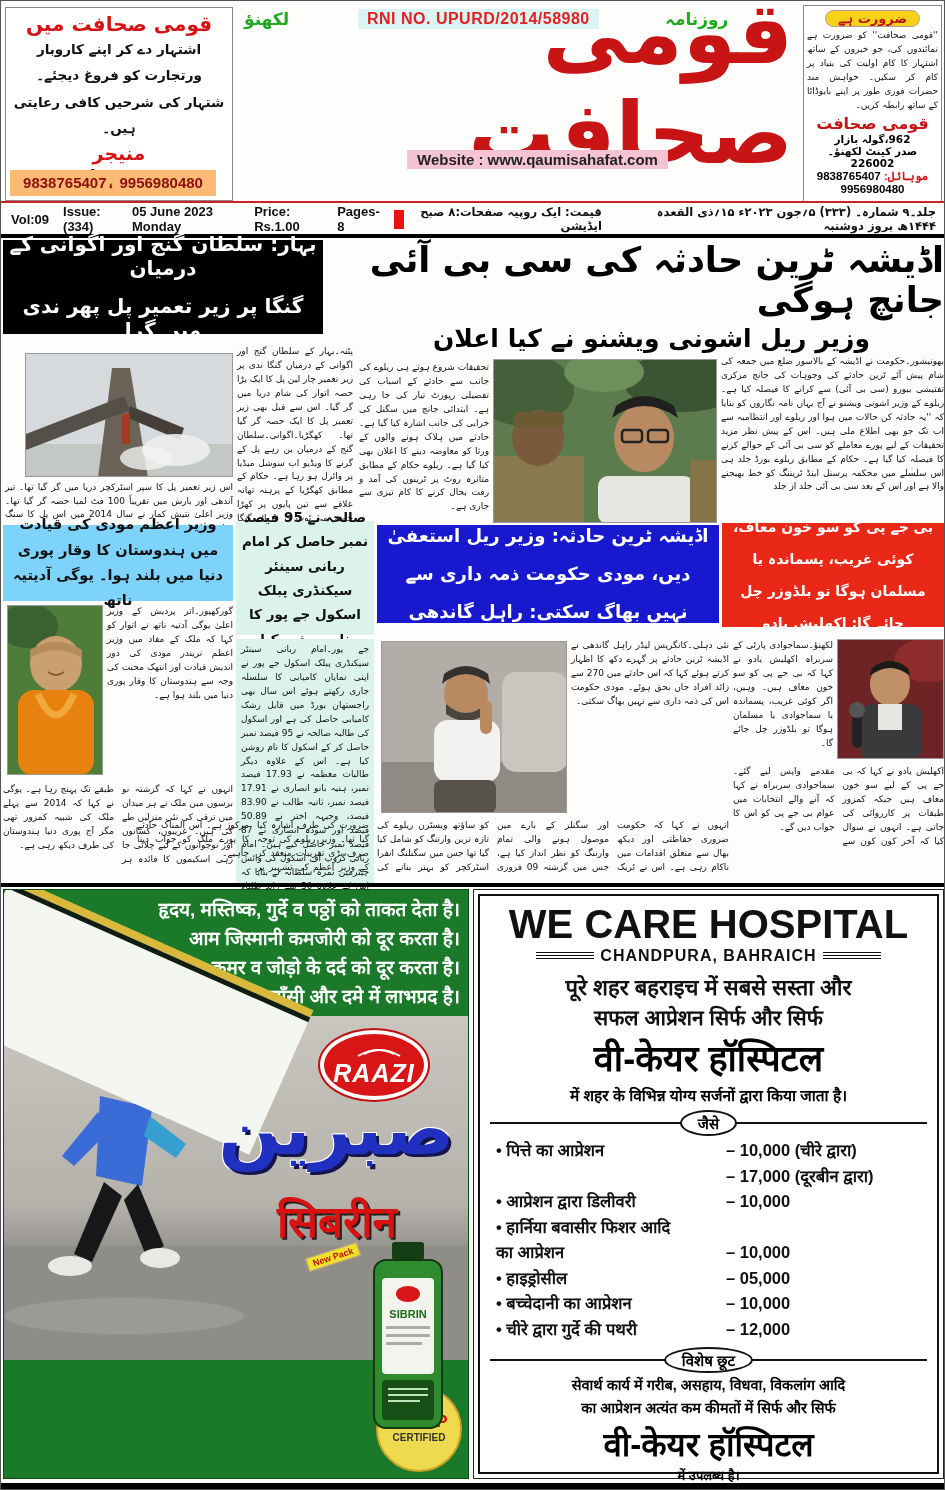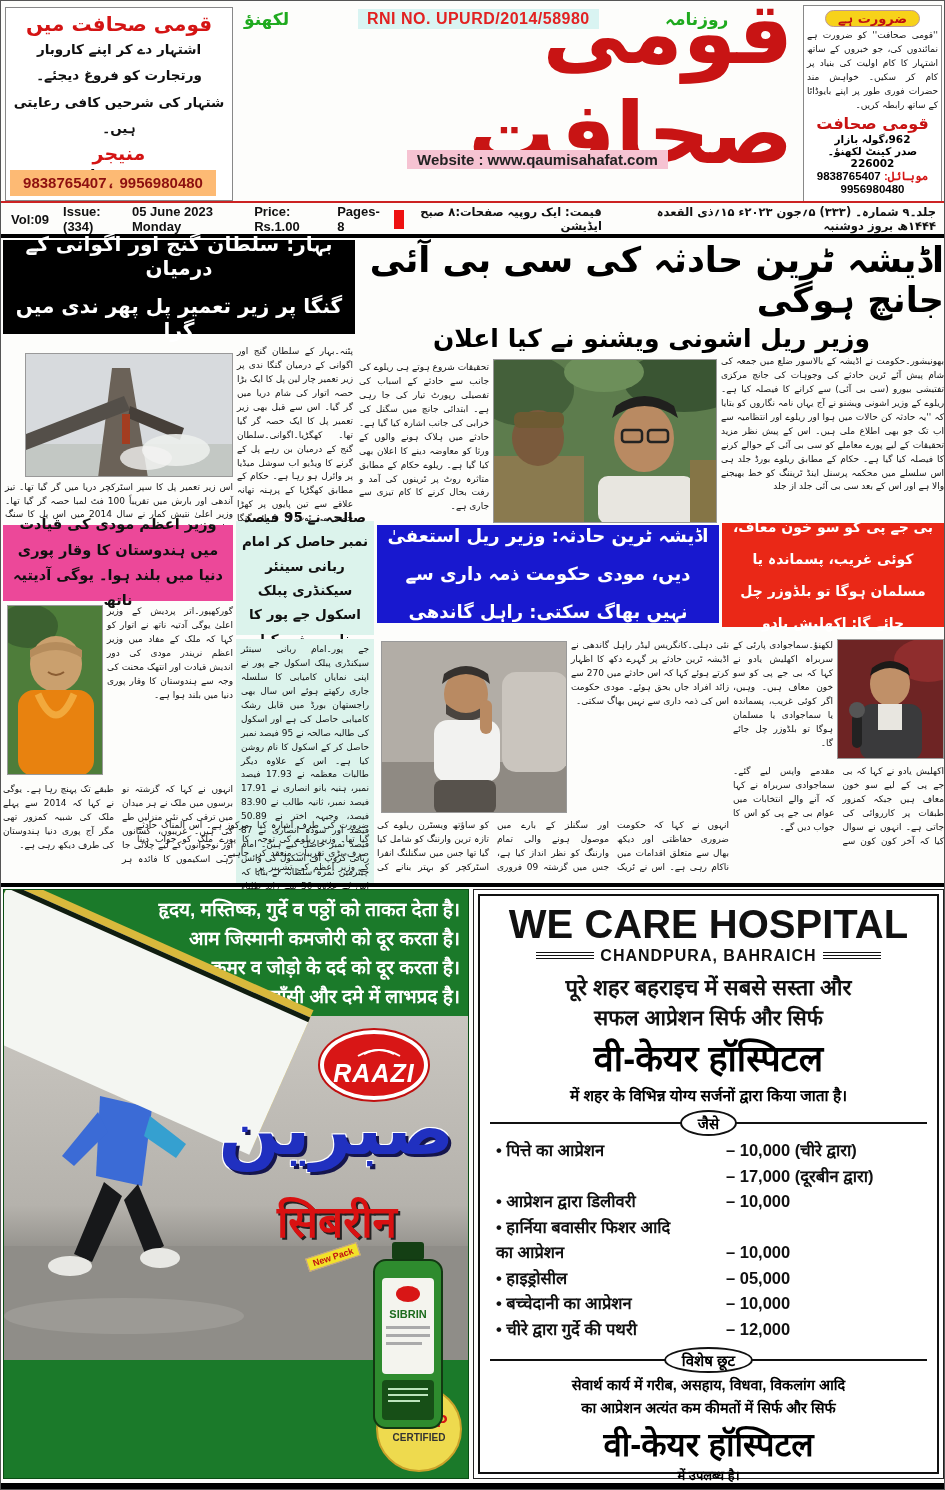--- a/index.html
+++ b/index.html
@@ -37,33 +37,33 @@
   .right-ad .mob .lbl { color:#d41414; }
 
   .rule-red   { left:0; top:200px; width:945px; height:2px; background:#cc2222; }
   .dateline   { left:0; top:204px; width:945px; height:28px; display:flex; align-items:center; padding:0 10px; gap:14px; }
   .dateline .en { font-weight:bold; font-size:13px; color:#111; }
   .dateline .sq { width:13px; height:19px; background:#ee1111; margin-left:auto; }
   .dateline .ur { font-size:11.5px; font-weight:bold; color:#111; }
   .rule-blk   { left:0; top:233px; width:945px; height:4px; background:#000; }
 
   
-  .h-bihar { left:2px; top:239px; width:352px; height:94px; background:#000; color:#fff; text-align:center;
+  .h-bihar { left:2px; top:239px; width:320px; height:94px; background:#000; color:#fff; text-align:center;
              display:flex; flex-direction:column; justify-content:center; gap:14px; font-weight:bold; font-size:20px; }
   .h-main  { left:358px; top:238px; width:585px; height:82px; display:flex; align-items:center; justify-content:center;
              font-size:35px; font-weight:bold; color:#000; }
   .h-sub   { left:358px; top:320px; width:585px; height:34px; display:flex; align-items:center; justify-content:center;
              font-size:25px; font-weight:bold; color:#000; }
 
   .photo { border:1px solid #999; overflow:hidden; background:#ccc; }
   .caption { font-size:9px; line-height:1.5; text-align:justify; color:#111; }
   .bodytxt { font-size:9px;  line-height:1.55; text-align:justify; color:#111; }
 
   
-  .h-yogi   { left:2px;  top:524px; width:230px; height:76px;  background:#ec4899; color:#111; font-weight:bold; font-size:14.5px;
+  .h-yogi   { left:2px;  top:524px; width:230px; height:76px;  background:#7dd3fc; color:#111; font-weight:bold; font-size:14.5px;
               display:flex; align-items:center; justify-content:center; text-align:center; padding:0 4px; line-height:1.75; }
   .h-school { left:235px; top:520px; width:138px; height:114px; background:#dcf3ec; color:#111; font-size:13.5px; font-weight:bold;
               display:flex; align-items:center; justify-content:center; text-align:center; padding:0 5px; line-height:1.8; }
   .h-rahul  { left:376px; top:524px; width:342px; height:98px; background:#1818cf; color:#fff; font-weight:bold; font-size:18px;
               display:flex; align-items:center; justify-content:center; text-align:center; padding:0 10px; line-height:2.1; }
   .h-akhi   { left:721px; top:522px; width:222px; height:104px; background:#ea2817; color:#fff; font-weight:bold; font-size:14px;
               display:flex; align-items:center; justify-content:center; text-align:center; padding:0 6px; line-height:2.3; }
 
   .cyanbg { background:#dcf3ec; padding:4px 5px; }
   .cols3 { column-count:3; column-gap:8px; }

